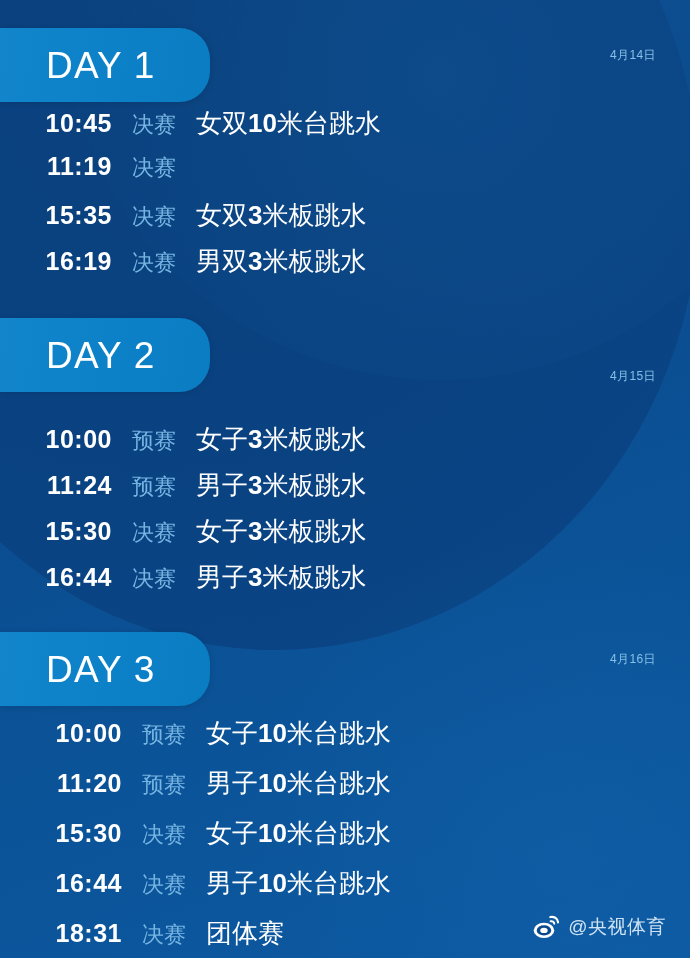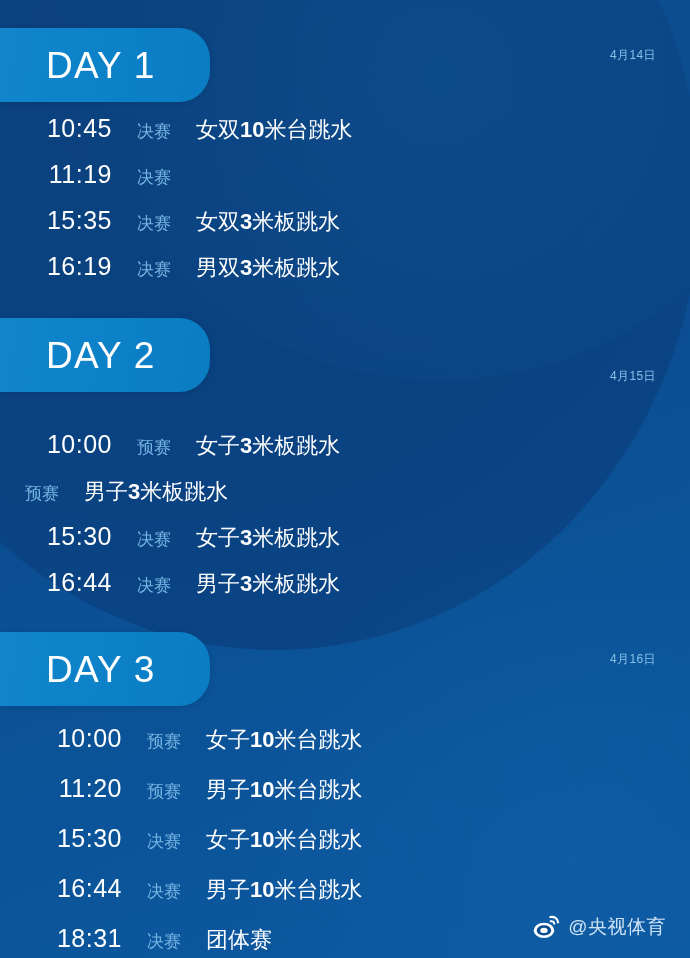--- a/index.html
+++ b/index.html
@@ -80,37 +80,36 @@
   .event-row {
     display:flex;
     align-items:baseline;
     height:46px;
   }
   .ev-time {
     width:112px;
     text-align:right;
     color:#ffffff;
     font-size:25px;
-    font-weight:normal;
+    font-weight:bold;
     letter-spacing:.5px;
     white-space:nowrap;
     padding-left:16px;
   }
   .ev-stage {
     width:84px;
     text-align:center;
     color:#76b5e2;
-    font-size:17px;
-    font-weight:400;
-    white-space:nowrap;
-    margin-top:14px;
+    font-size:22px;
+    font-weight:400;
+    white-space:nowrap;
   }
   .ev-name {
     color:#ffffff;
-    font-size:22px;
+    font-size:26px;
     font-weight:400;
     white-space:nowrap;
   }
   .ev-name b { font-weight:bold; }
 
   .indent-a .event-row { padding-left:0px; }
   .indent-b .event-row { padding-left:10px; }
 
   
   .watermark {
@@ -176,20 +175,21 @@
         </div>
         <span class="day-date date-low">4月15日</span>
       </div>
       <div class="events indent-a" style="padding-top:42px;">
         <div class="event-row">
           <span class="ev-time">10:00</span>
           <span class="ev-stage">预赛</span>
           <span class="ev-name"><span>女子</span><b>3</b><span>米板跳水</span></span>
         </div>
         <div class="event-row">
+          <span class="ev-time">11:24</span>
           <span class="ev-stage">预赛</span>
           <span class="ev-name"><span>男子</span><b>3</b><span>米板跳水</span></span>
         </div>
         <div class="event-row">
           <span class="ev-time">15:30</span>
           <span class="ev-stage">决赛</span>
           <span class="ev-name"><span>女子</span><b>3</b><span>米板跳水</span></span>
         </div>
         <div class="event-row">
           <span class="ev-time">16:44</span>

